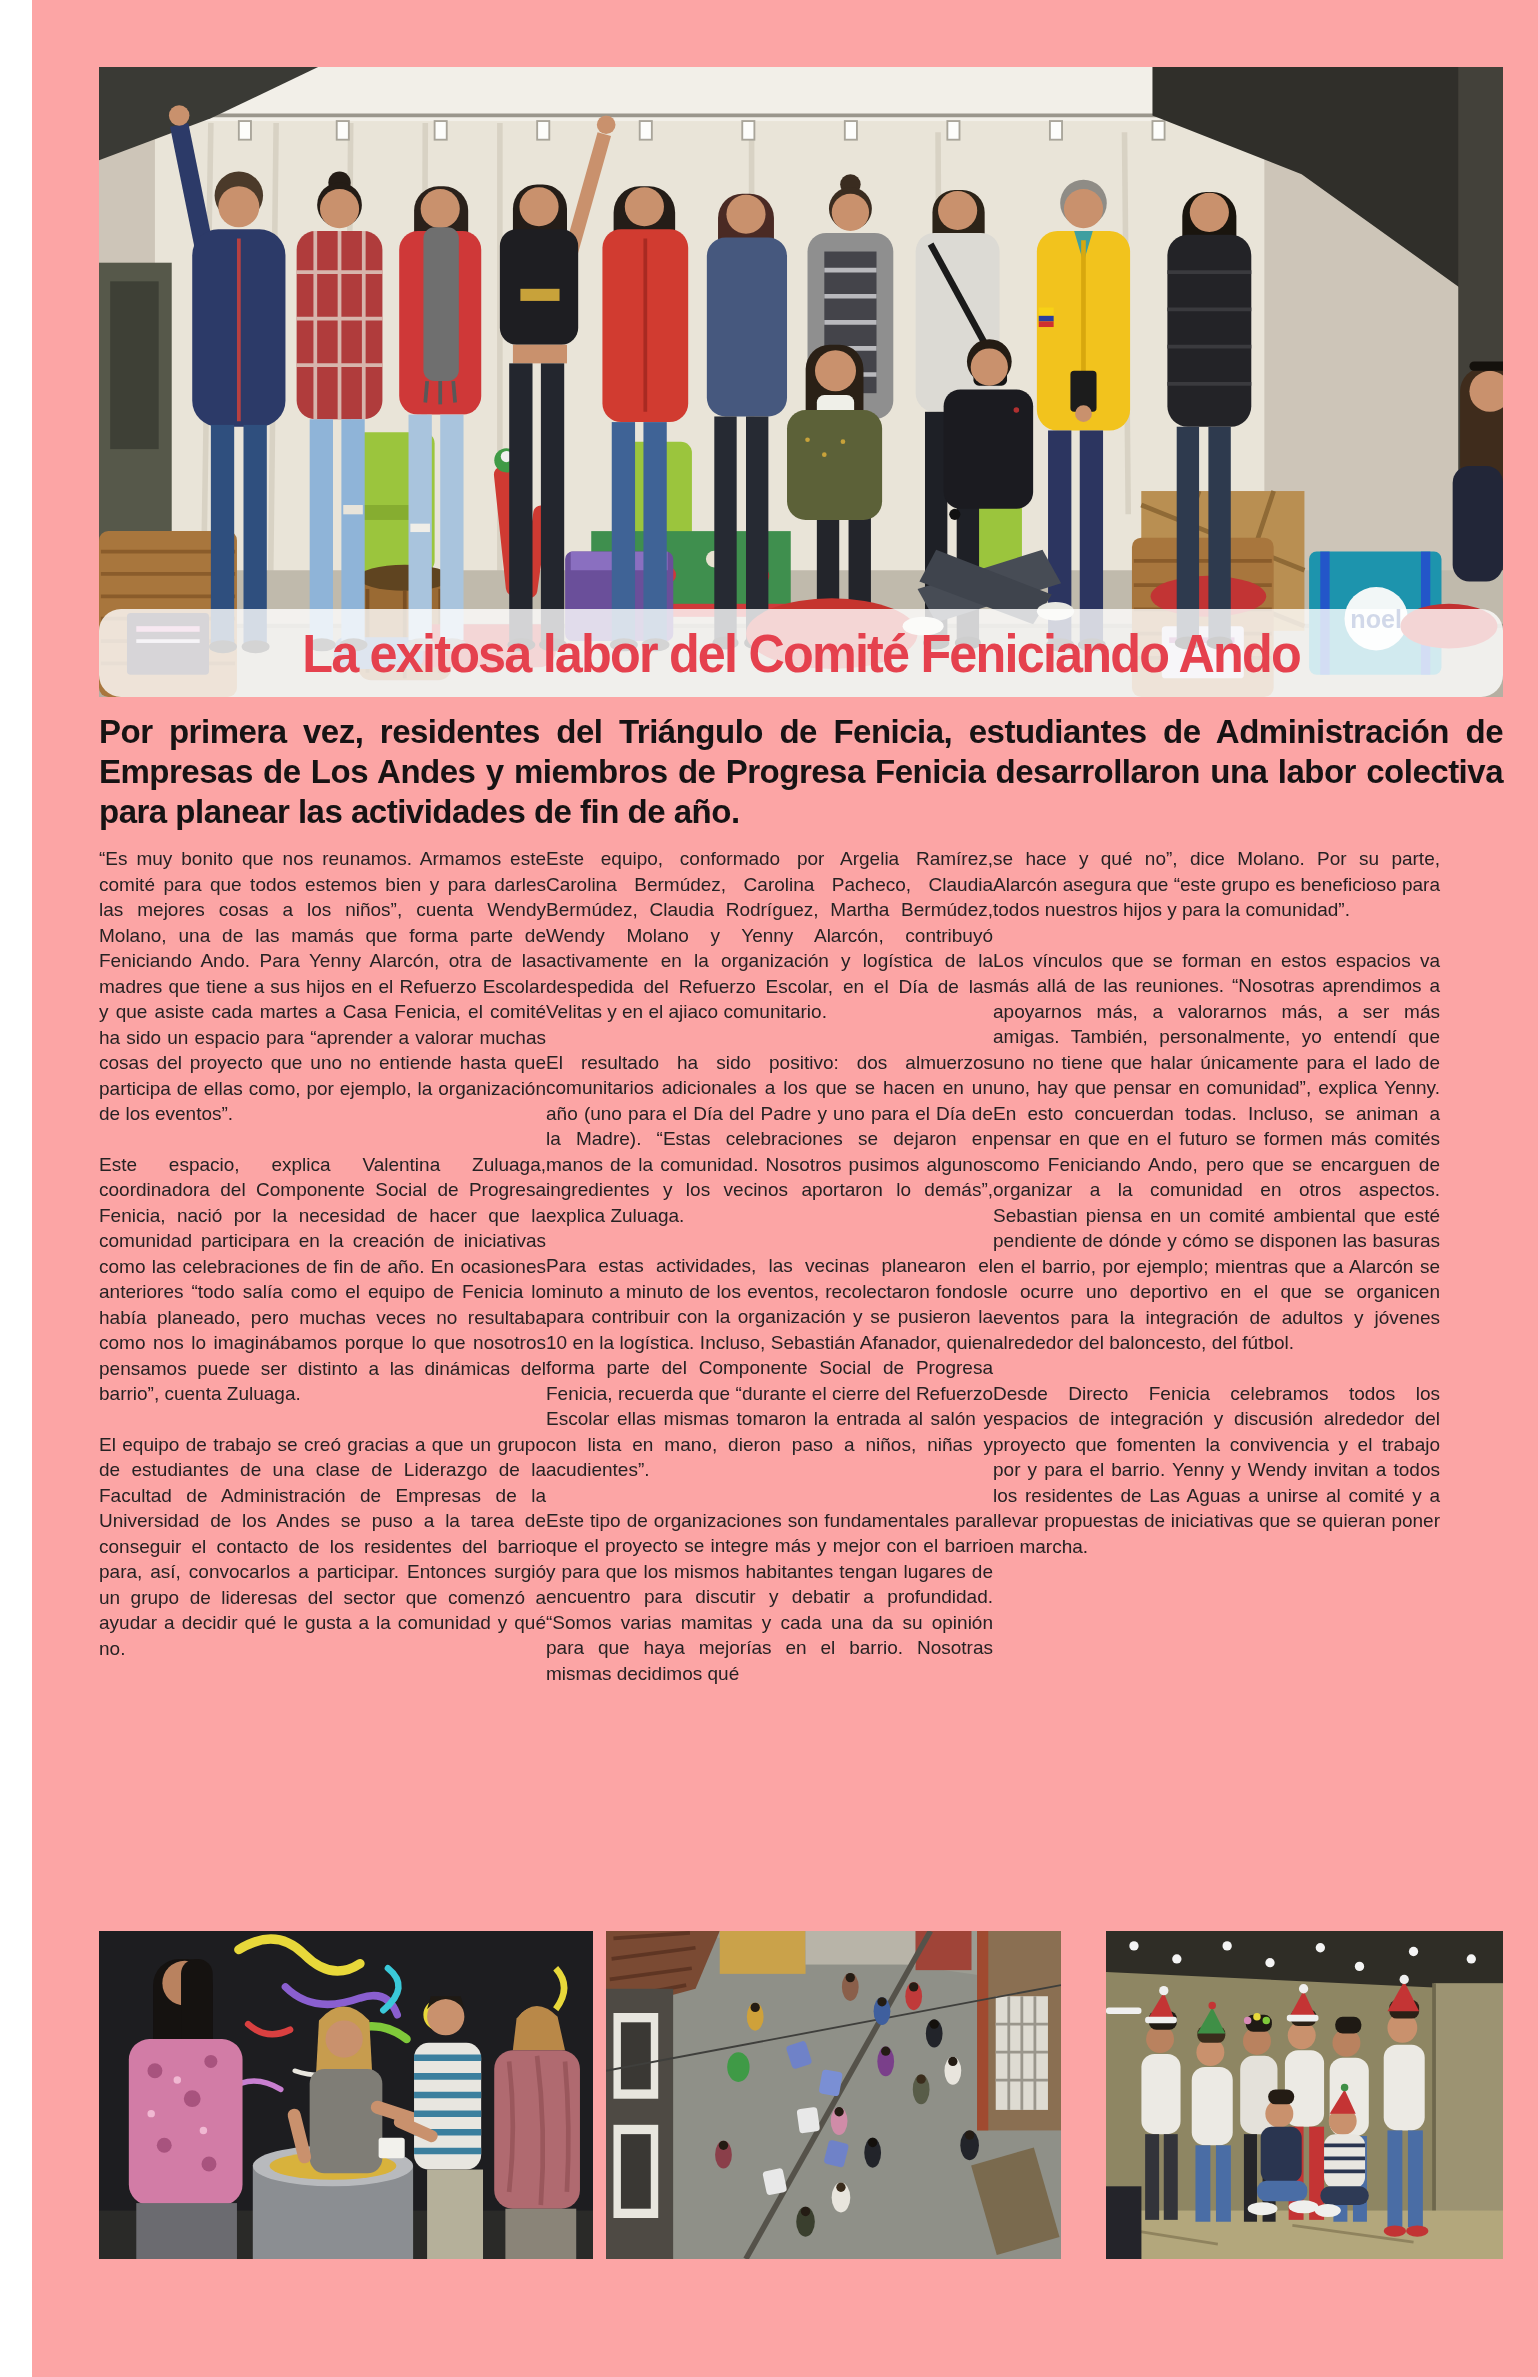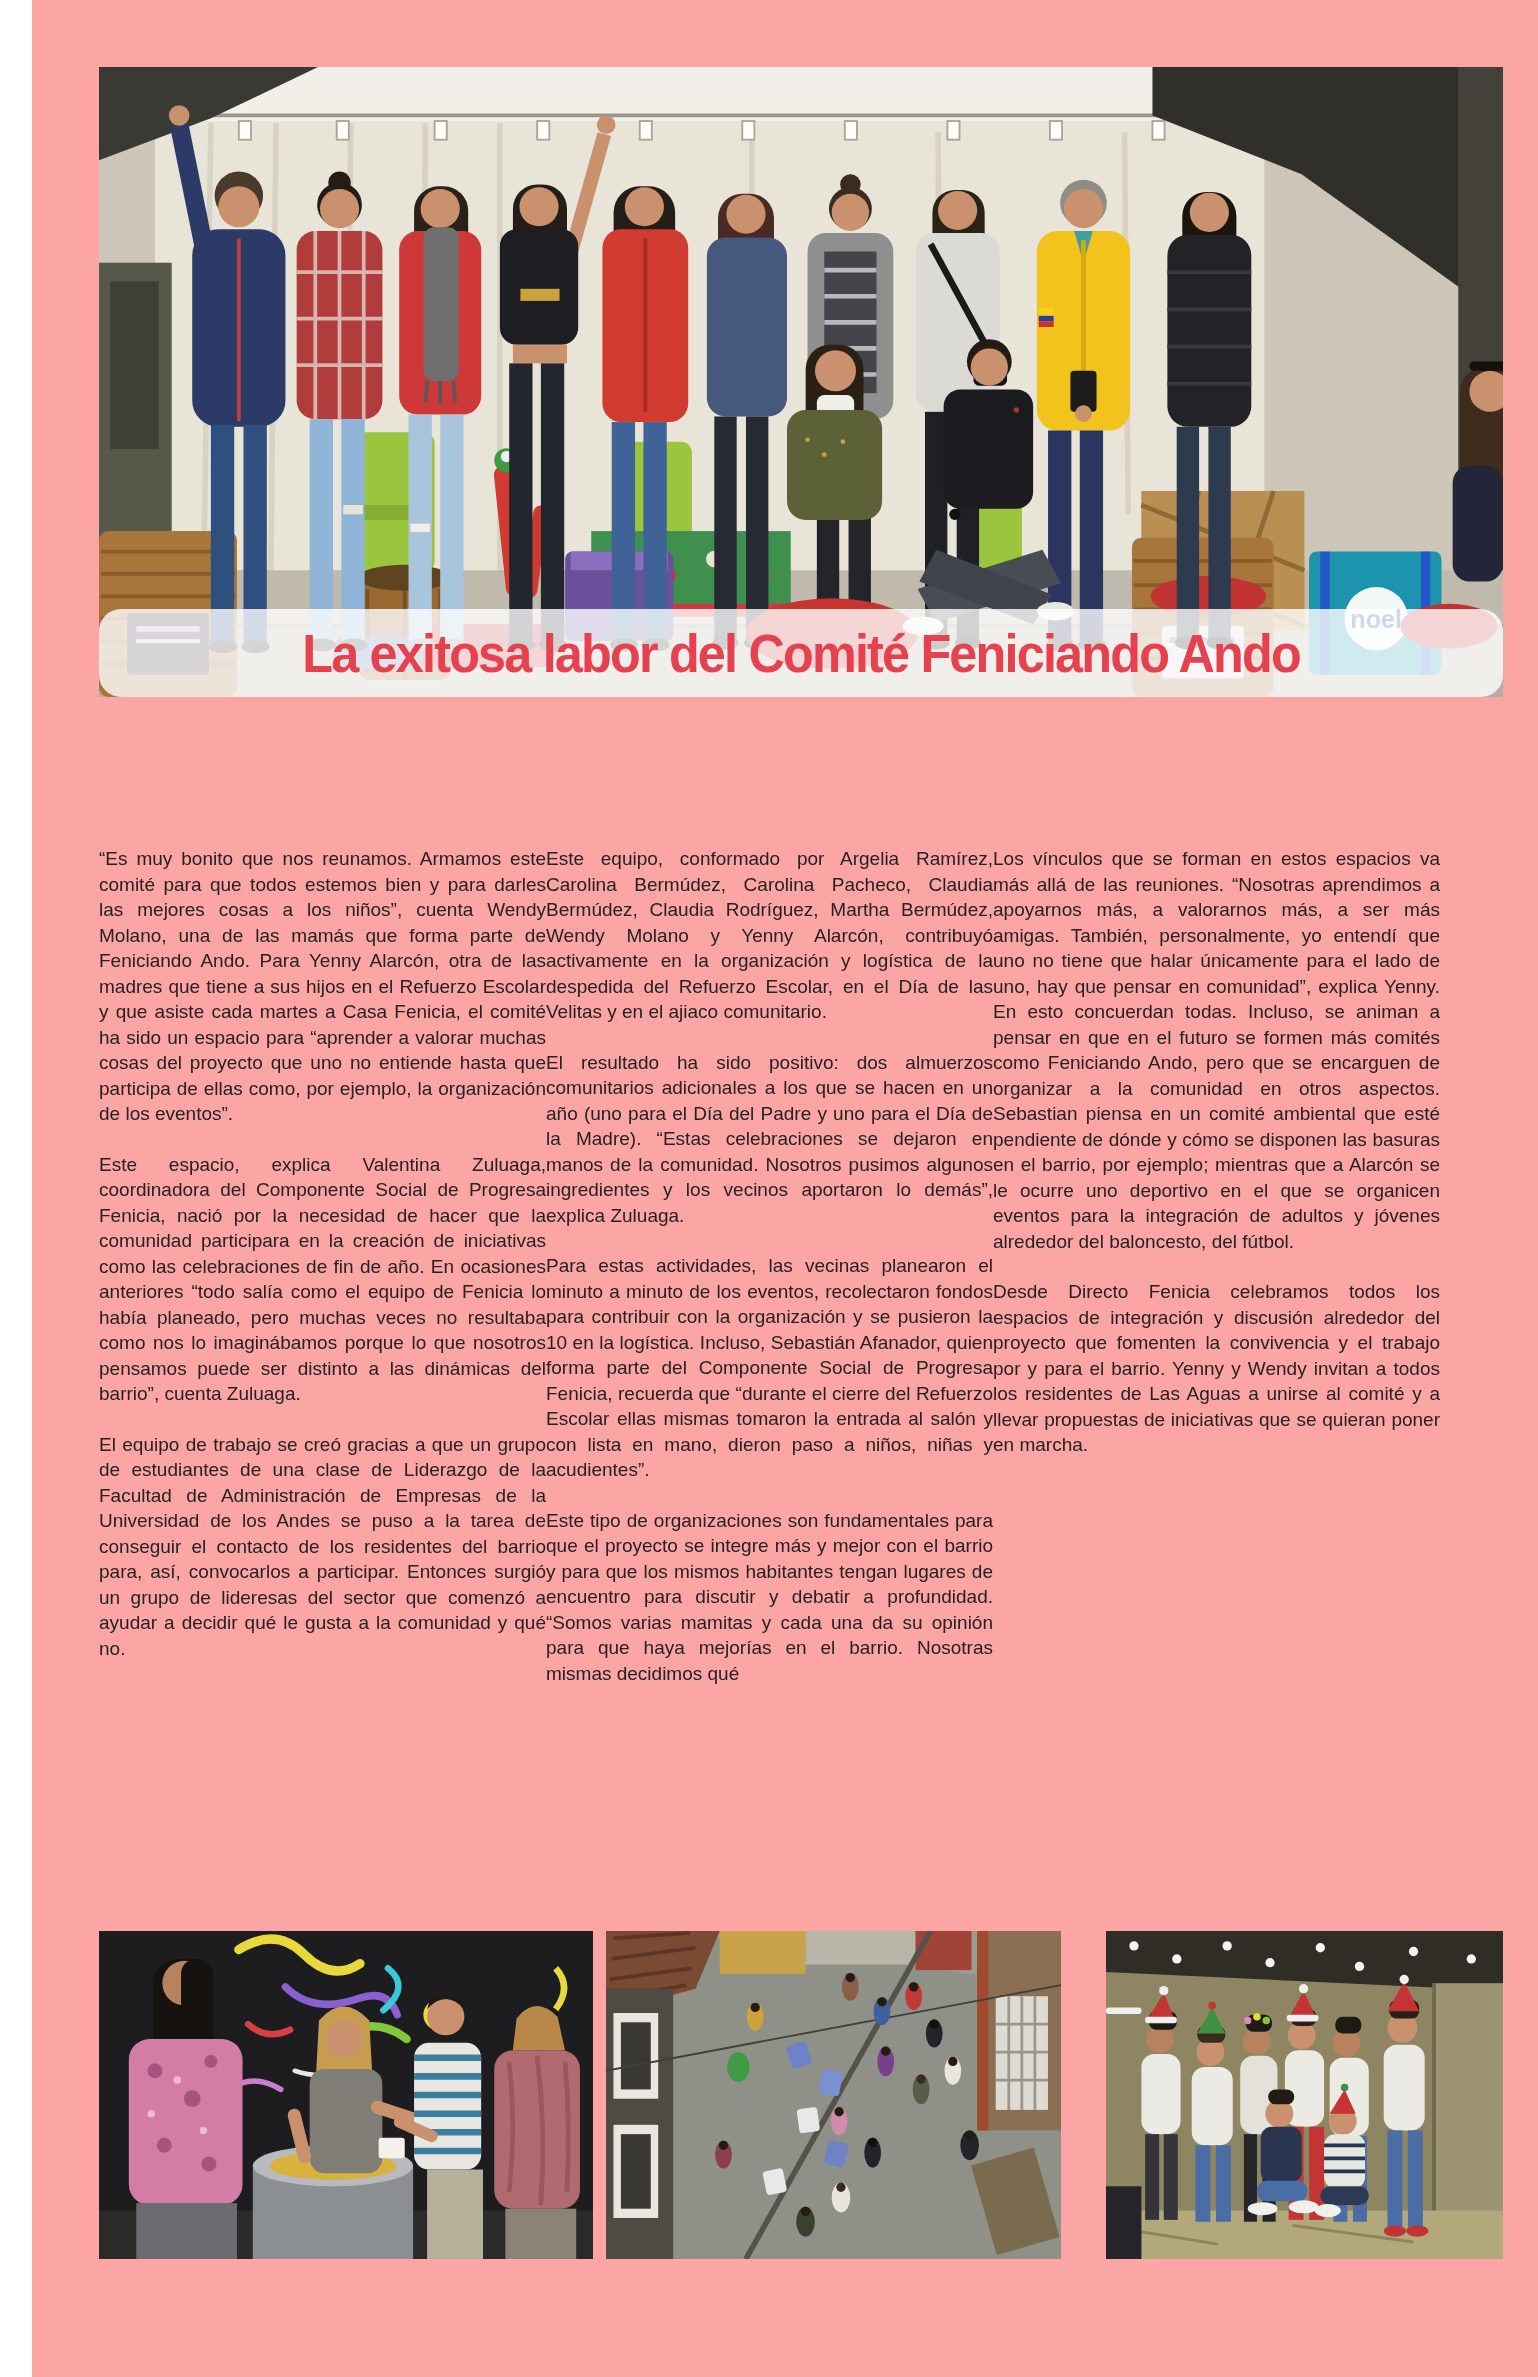--- a/index.html
+++ b/index.html
@@ -318,34 +318,36 @@
         <ellipse cx="884" cy="600" rx="22" ry="10" fill="#e8e8e2"></ellipse>
           <ellipse cx="1026" cy="584" rx="20" ry="10" fill="#e8e8e2"></ellipse>
         <circle cx="918" cy="480" r="6" fill="#111"></circle>
       </g>
     </svg>
     <div class="headline-band">
       <h1 class="headline">La exitosa labor del Comité Feniciando Ando</h1>
     </div>
   </figure>
 
+  <h2 class="subheadline">Por primera vez, residentes del Triángulo de Fenicia, estudiantes de Administración de Empresas de Los Andes y miembros de Progresa Fenicia desarrollaron una labor colectiva para planear las actividades de fin de año.</h2>
 
   <div class="columns">
     <div class="col">
       <p>“Es muy bonito que nos reunamos. Armamos este comité para que todos estemos bien y para darles las mejores cosas a los niños”, cuenta Wendy Molano, una de las mamás que forma parte de Feniciando Ando. Para Yenny Alarcón, otra de las madres que tiene a sus hijos en el Refuerzo Escolar y que asiste cada martes a Casa Fenicia, el comité ha sido un espacio para “aprender a valorar muchas cosas del proyecto que uno no entiende hasta que participa de ellas como, por ejemplo, la organización de los eventos”.</p>
       <p>Este espacio, explica Valentina Zuluaga, coordinadora del Componente Social de Progresa Fenicia, nació por la necesidad de hacer que la comunidad participara en la creación de iniciativas como las celebraciones de fin de año. En ocasiones anteriores “todo salía como el equipo de Fenicia lo había planeado, pero muchas veces no resultaba como nos lo imaginábamos porque lo que nosotros pensamos puede ser distinto a las dinámicas del barrio”, cuenta Zuluaga.</p>
       <p>El equipo de trabajo se creó gracias a que un grupo de estudiantes de una clase de Liderazgo de la Facultad de Administración de Empresas de la Universidad de los Andes se puso a la tarea de conseguir el contacto de los residentes del barrio para, así, convocarlos a participar. Entonces surgió un grupo de lideresas del sector que comenzó a ayudar a decidir qué le gusta a la comunidad y qué no.</p>
     </div>
     <div class="col">
       <p>Este equipo, conformado por Argelia Ramírez, Carolina Bermúdez, Carolina Pacheco, Claudia Bermúdez, Claudia Rodríguez, Martha Bermúdez, Wendy Molano y Yenny Alarcón, contribuyó activamente en la organización y logística de la despedida del Refuerzo Escolar, en el Día de las Velitas y en el ajiaco comunitario.</p>
       <p>El resultado ha sido positivo: dos almuerzos comunitarios adicionales a los que se hacen en un año (uno para el Día del Padre y uno para el Día de la Madre). “Estas celebraciones se dejaron en manos de la comunidad. Nosotros pusimos algunos ingredientes y los vecinos aportaron lo demás”, explica Zuluaga.</p>
       <p>Para estas actividades, las vecinas planearon el minuto a minuto de los eventos, recolectaron fondos para contribuir con la organización y se pusieron la 10 en la logística. Incluso, Sebastián Afanador, quien forma parte del Componente Social de Progresa Fenicia, recuerda que “durante el cierre del Refuerzo Escolar ellas mismas tomaron la entrada al salón y con lista en mano, dieron paso a niños, niñas y acudientes”.</p>
       <p>Este tipo de organizaciones son fundamentales para que el proyecto se integre más y mejor con el barrio y para que los mismos habitantes tengan lugares de encuentro para discutir y debatir a profundidad. “Somos varias mamitas y cada una da su opinión para que haya mejorías en el barrio. Nosotras mismas decidimos qué</p>
     </div>
     <div class="col">
+      <p>se hace y qué no”, dice Molano. Por su parte, Alarcón asegura que “este grupo es beneficioso para todos nuestros hijos y para la comunidad”.</p>
       <p>Los vínculos que se forman en estos espacios va más allá de las reuniones. “Nosotras aprendimos a apoyarnos más, a valorarnos más, a ser más amigas. También, personalmente, yo entendí que uno no tiene que halar únicamente para el lado de uno, hay que pensar en comunidad”, explica Yenny. En esto concuerdan todas. Incluso, se animan a pensar en que en el futuro se formen más comités como Feniciando Ando, pero que se encarguen de organizar a la comunidad en otros aspectos. Sebastian piensa en un comité ambiental que esté pendiente de dónde y cómo se disponen las basuras en el barrio, por ejemplo; mientras que a Alarcón se le ocurre uno deportivo en el que se organicen eventos para la integración de adultos y jóvenes alrededor del baloncesto, del fútbol.</p>
       <p>Desde Directo Fenicia celebramos todos los espacios de integración y discusión alrededor del proyecto que fomenten la convivencia y el trabajo por y para el barrio. Yenny y Wendy invitan a todos los residentes de Las Aguas a unirse al comité y a llevar propuestas de iniciativas que se quieran poner en marcha.</p>
     </div>
   </div>
 
   <figure class="photo photo-b1">
     <svg viewBox="0 0 530 352" preserveAspectRatio="none">
       <rect x="0" y="0" width="530" height="352" fill="#1d1d20"></rect>
       <g fill="none" stroke-linecap="round">
         <path d="M150 20 q40 -25 70 5 t60 10" stroke="#e8d83a" stroke-width="10"></path>

